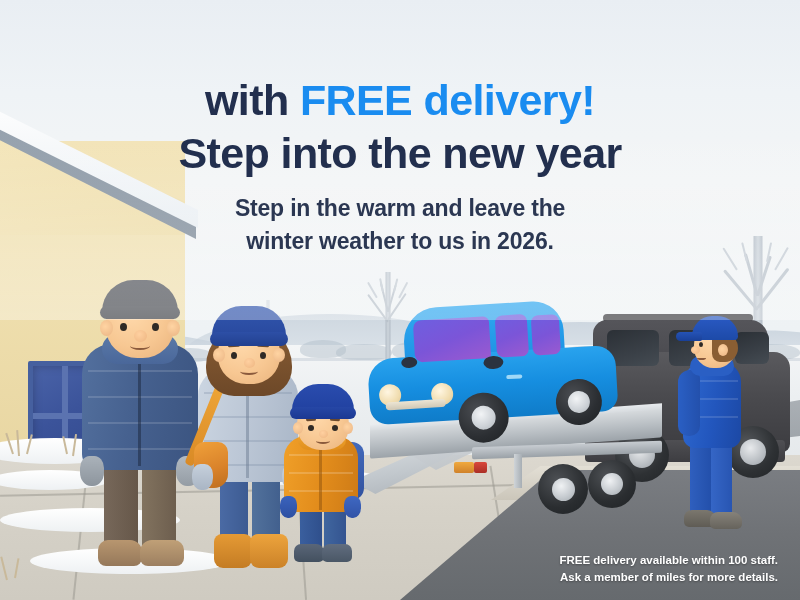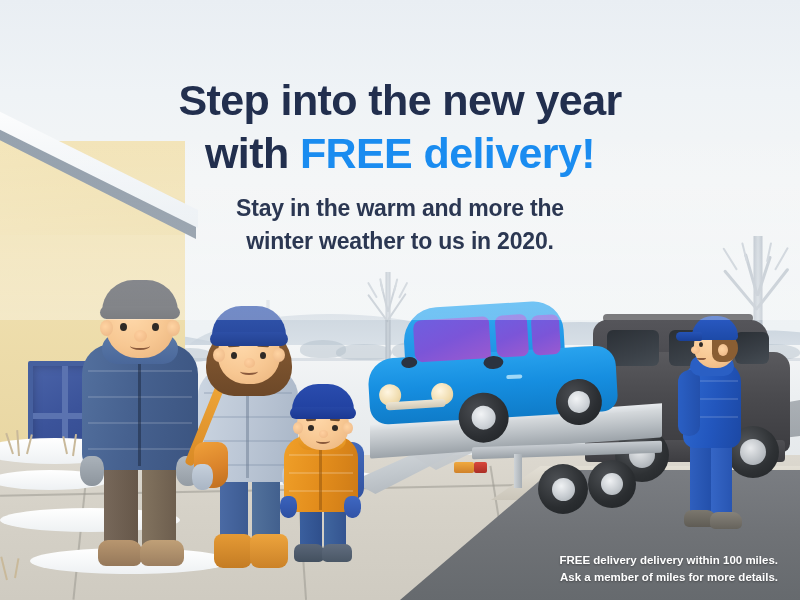--- a/index.html
+++ b/index.html
@@ -557,29 +557,29 @@
     <div class="nose" style="left:37px; top:46px; width:9px; height:8px;"></div>
     <div class="mouth" style="left:34px; top:54px; width:14px; height:6px;"></div>
 
     <div class="beanie" style="left:10px; top:0px; width:62px; height:32px; background:linear-gradient(180deg,#2a4cae 0%,#1f3f9e 100%); border-radius:31px 31px 7px 7px;"></div>
     <div style="position:absolute; left:8px; top:23px; width:66px; height:12px; background:linear-gradient(180deg,#2647a6,#1b3892); border-radius:6px;"></div>
   </div>
 
   <div class="sky-haze" style="opacity:.35;"></div>
 
   <div class="headline">
-    <div>Step into the new year</div>
     <div>
       <span>with </span><span class="hl-free">FREE delivery!</span>
     </div>
+    <div>Step into the new year</div>
   </div>
 
   <div class="subhead">
-    <div>Stay in the warm and more the</div>
-    <div>winter weather to us in 2020.</div>
+    <div>Step in the warm and leave the</div>
+    <div>winter weather to us in 2026.</div>
   </div>
 
   <div class="disclaimer">
-    <div>FREE delivery delivery within 100 miles.</div>
+    <div>FREE delivery available within 100 staff.</div>
     <div>Ask a member of miles for more details.</div>
   </div>
 
 </div>
 
 </body></html>

